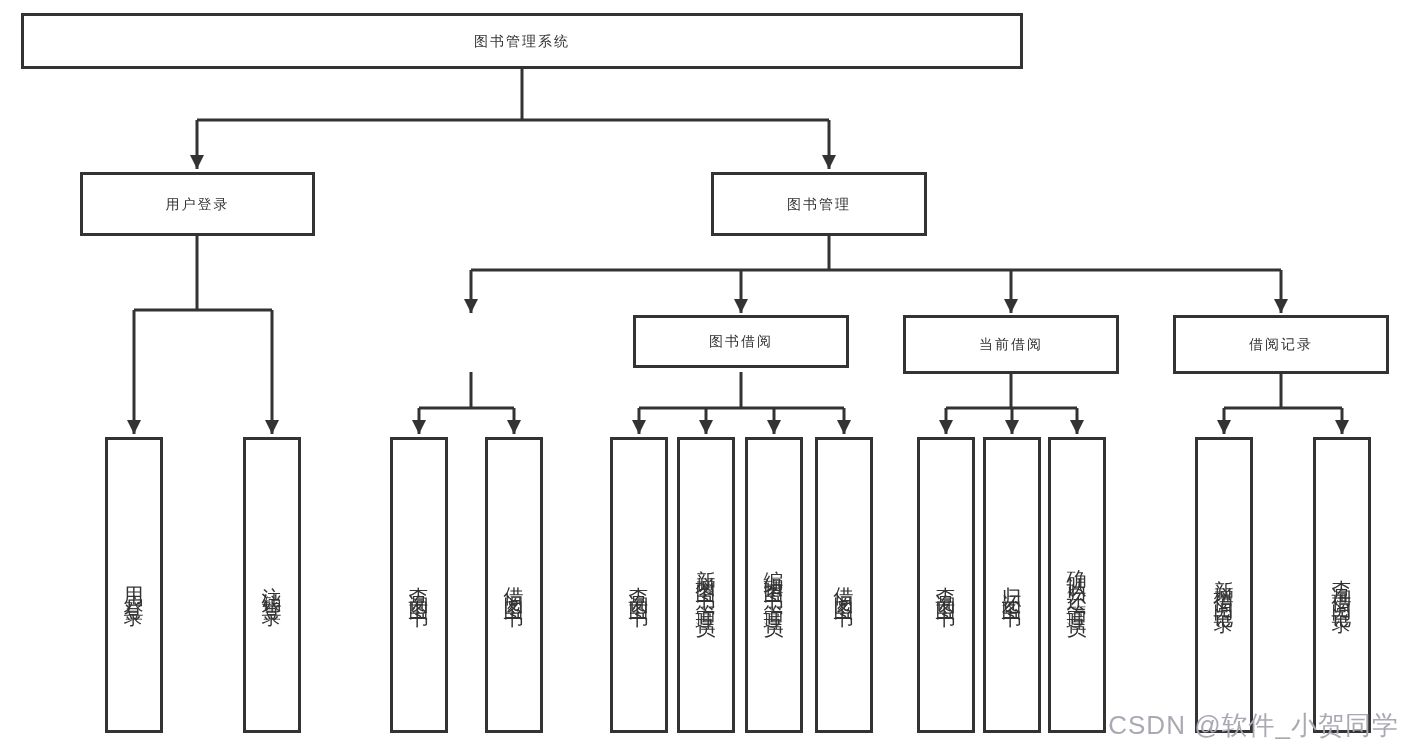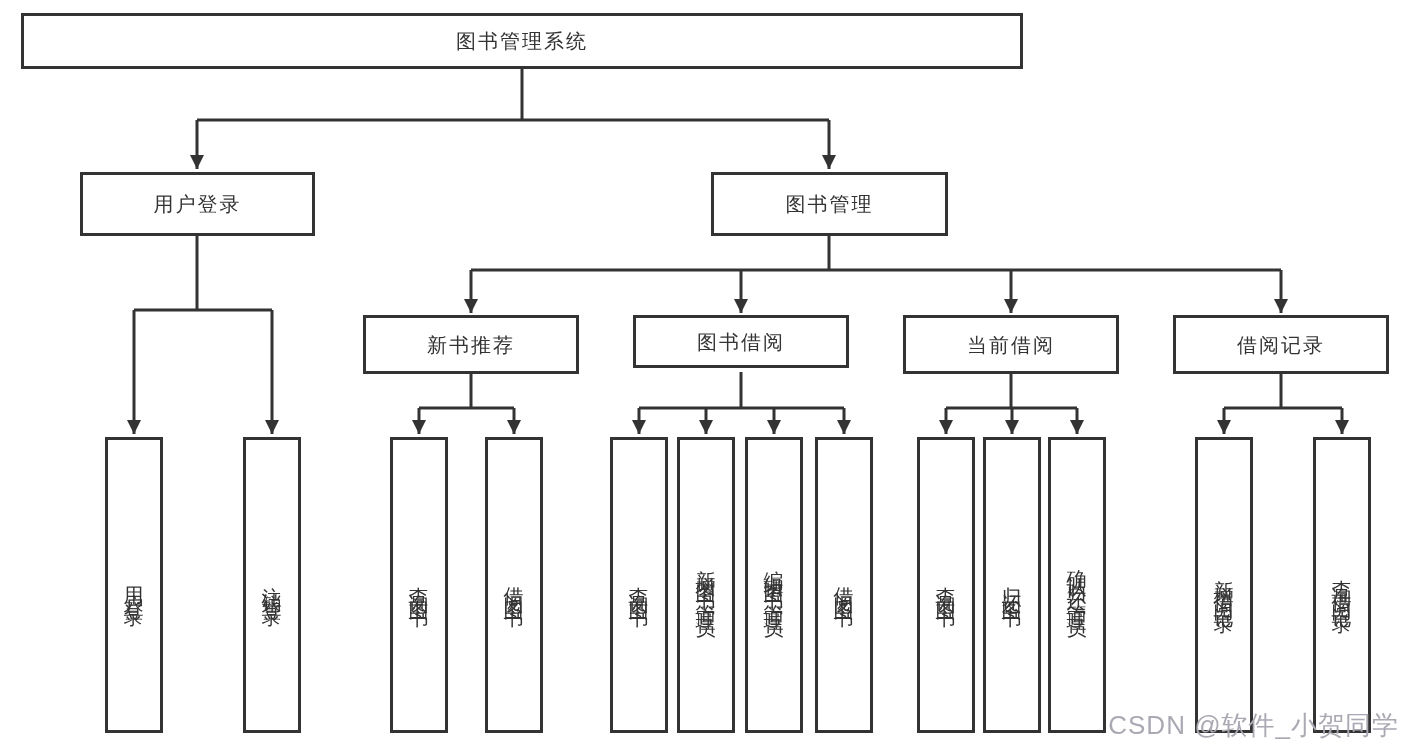--- a/index.html
+++ b/index.html
@@ -16,21 +16,21 @@
   .arrowhead{fill:var(--line,#333333);}
   .node{
     position:absolute;
     box-sizing:border-box;
     border:3px solid var(--line,#333333);
     background:#ffffff;
     display:flex;align-items:center;justify-content:center;
     text-align:center;
     z-index:2;
   }
-  .node .label{font-size:20px;letter-spacing:2px;line-height:1.2;}
+  .node .label{font-size:14px;letter-spacing:2px;line-height:1.2;}
   .leaf{top:437px;width:58px;height:296px;}
   .leaf .label{
     writing-mode:vertical-rl;
     text-orientation:mixed;
     font-size:20px;
     letter-spacing:7px;
     line-height:1;
   }
   .watermark{
     position:absolute;
@@ -95,27 +95,24 @@
     <path class="wire" d="M1342 408 V434" marker-end="url(#arw)"></path>
   </svg>
 
   <div class="node" style="left:21px;top:13px;width:1002px;height:56px">
     <span class="label">图书管理系统</span>
   </div>
 
   <div class="node" style="left:80px;top:172px;width:235px;height:64px">
     <span class="label">用户登录</span>
   </div>
-  <div class="node" style="left:711px;top:172px;width:237px;height:64px">
+  <div class="node" style="left:711px;top:172px;width:216px;height:64px">
     <span class="label">图书管理</span>
   </div>
 
-  <div class="node" style="left:363px;top:315px;width:216px;height:59px">
-    <span class="label">新书推荐</span>
-  </div>
   <div class="node" style="left:633px;top:315px;width:216px;height:53px">
     <span class="label">图书借阅</span>
   </div>
   <div class="node" style="left:1173px;top:315px;width:216px;height:59px">
     <span class="label">借阅记录</span>
   </div>
   <div class="node" style="left:903px;top:315px;width:216px;height:59px">
     <span class="label">当前借阅</span>
   </div>
 

